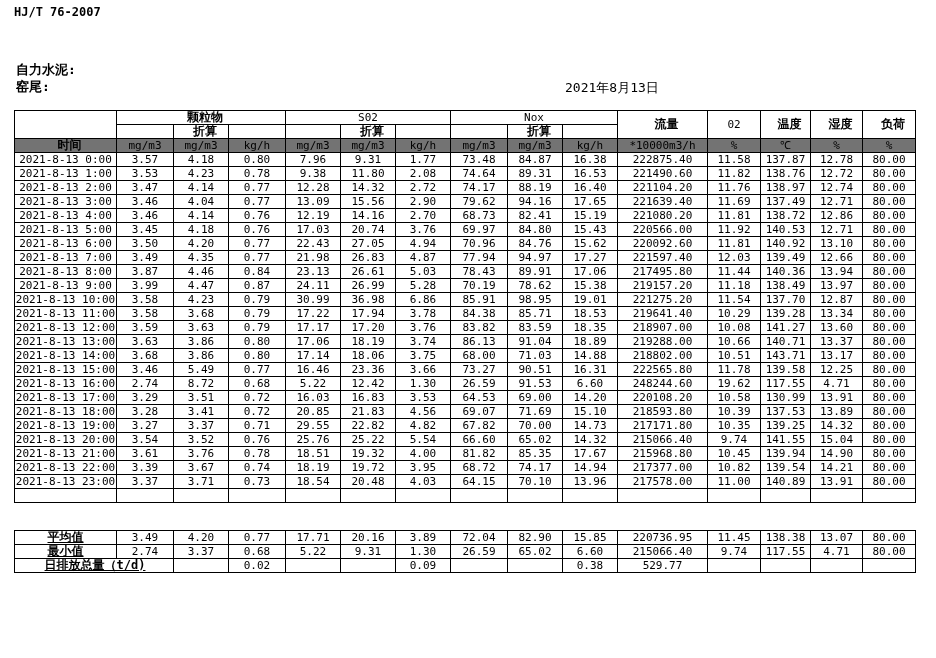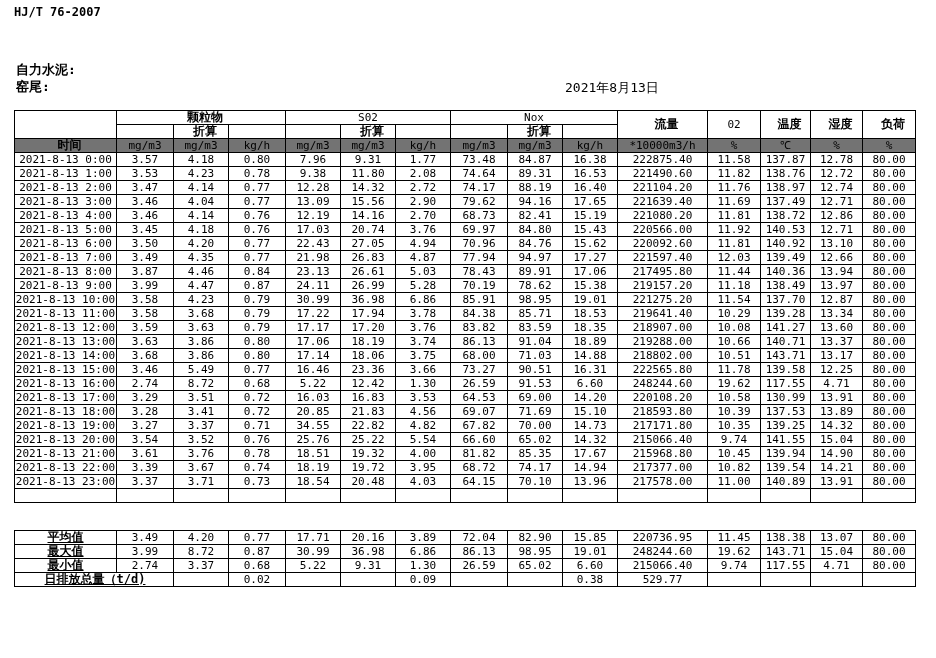--- a/index.html
+++ b/index.html
@@ -423,21 +423,21 @@
           <td>10.39</td>
           <td>137.53</td>
           <td>13.89</td>
           <td>80.00</td>
         </tr>
         <tr>
           <td>2021-8-13 19:00</td>
           <td>3.27</td>
           <td>3.37</td>
           <td>0.71</td>
-          <td>34.55</td>
+          <td>29.55</td>
           <td>22.82</td>
           <td>4.82</td>
           <td>67.82</td>
           <td>70.00</td>
           <td>14.73</td>
           <td>217171.80</td>
           <td>10.35</td>
           <td>139.25</td>
           <td>14.32</td>
           <td>80.00</td>
@@ -560,37 +560,20 @@
           <td>72.04</td>
           <td>82.90</td>
           <td>15.85</td>
           <td>220736.95</td>
           <td>11.45</td>
           <td>138.38</td>
           <td>13.07</td>
           <td>80.00</td>
         </tr>
         <tr>
-          <td class="sum-label">最大值</td>
-          <td>3.99</td>
-          <td>8.72</td>
-          <td>0.87</td>
-          <td>30.99</td>
-          <td>36.98</td>
-          <td>6.86</td>
-          <td>86.13</td>
-          <td>98.95</td>
-          <td>19.01</td>
-          <td>248244.60</td>
-          <td>19.62</td>
-          <td>143.71</td>
-          <td>15.04</td>
-          <td>80.00</td>
-        </tr>
-        <tr>
           <td class="sum-label">最小值</td>
           <td>2.74</td>
           <td>3.37</td>
           <td>0.68</td>
           <td>5.22</td>
           <td>9.31</td>
           <td>1.30</td>
           <td>26.59</td>
           <td>65.02</td>
           <td>6.60</td>

